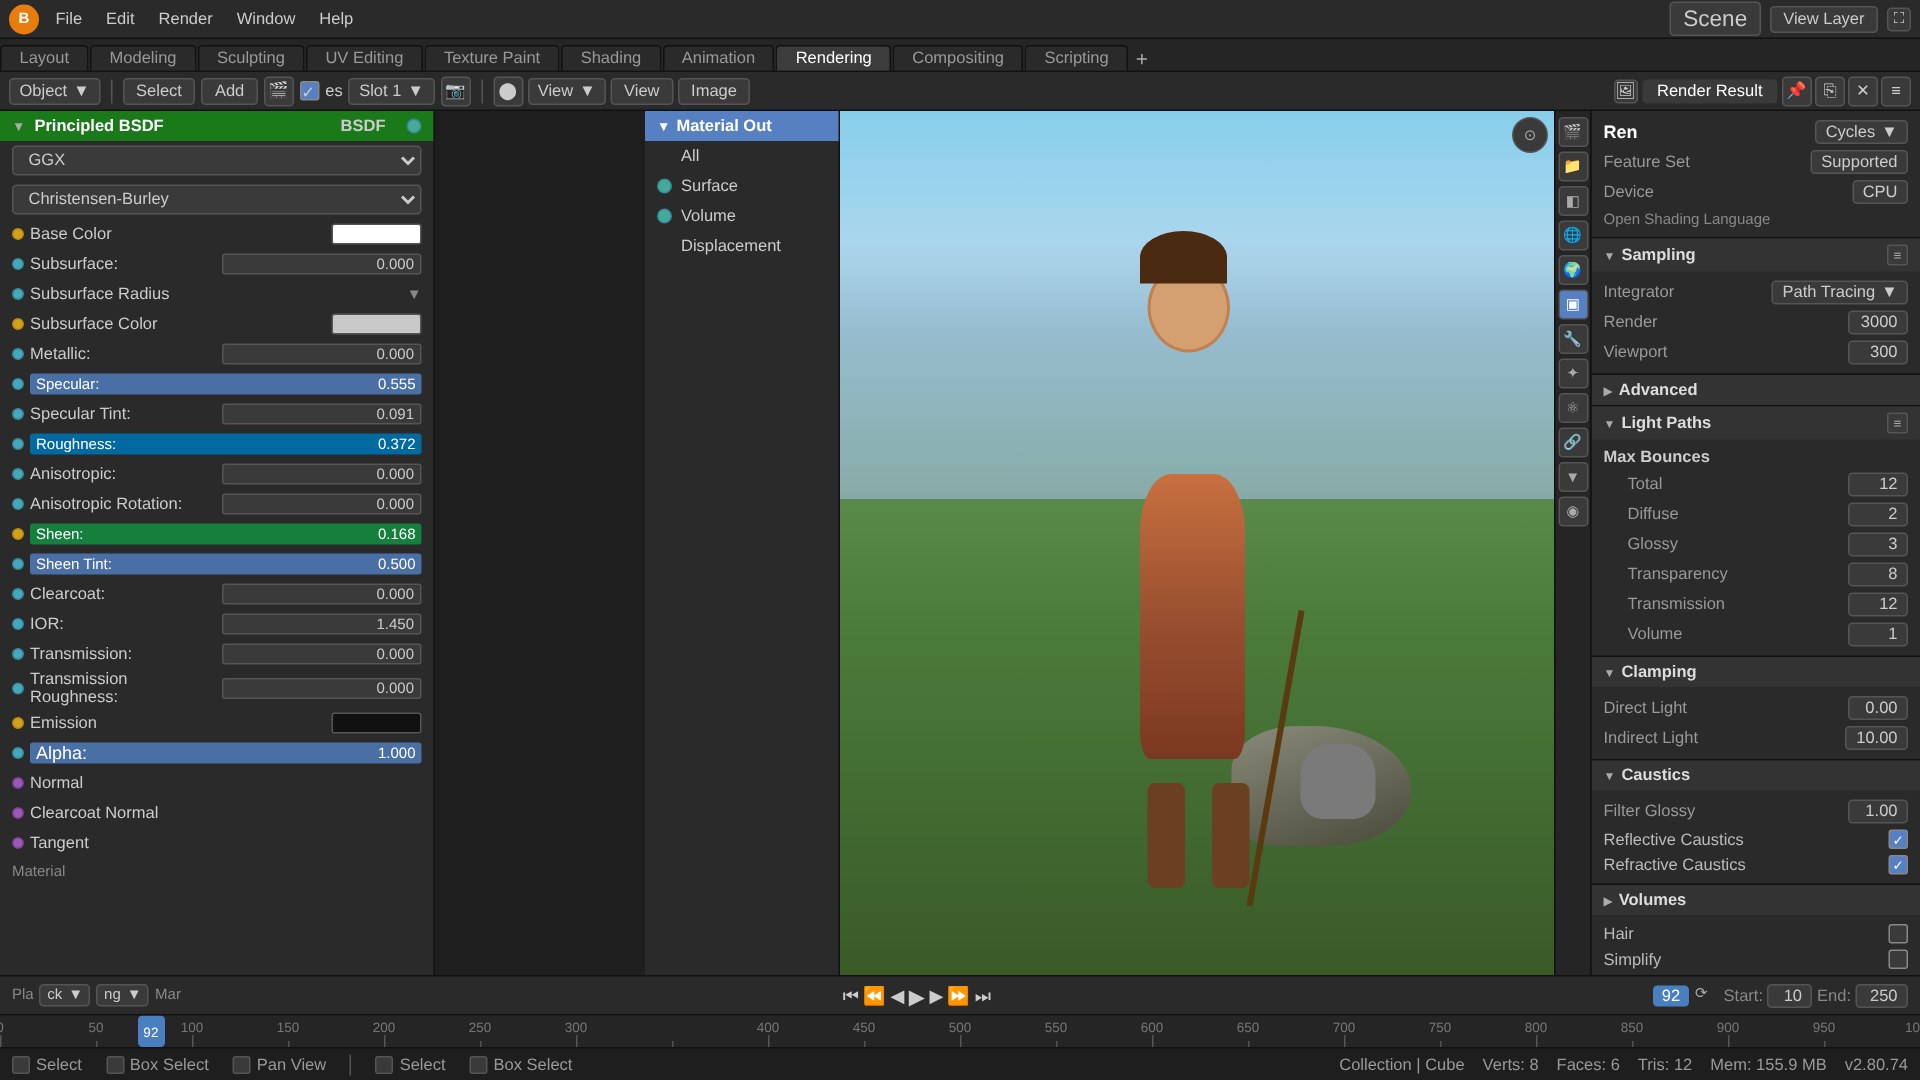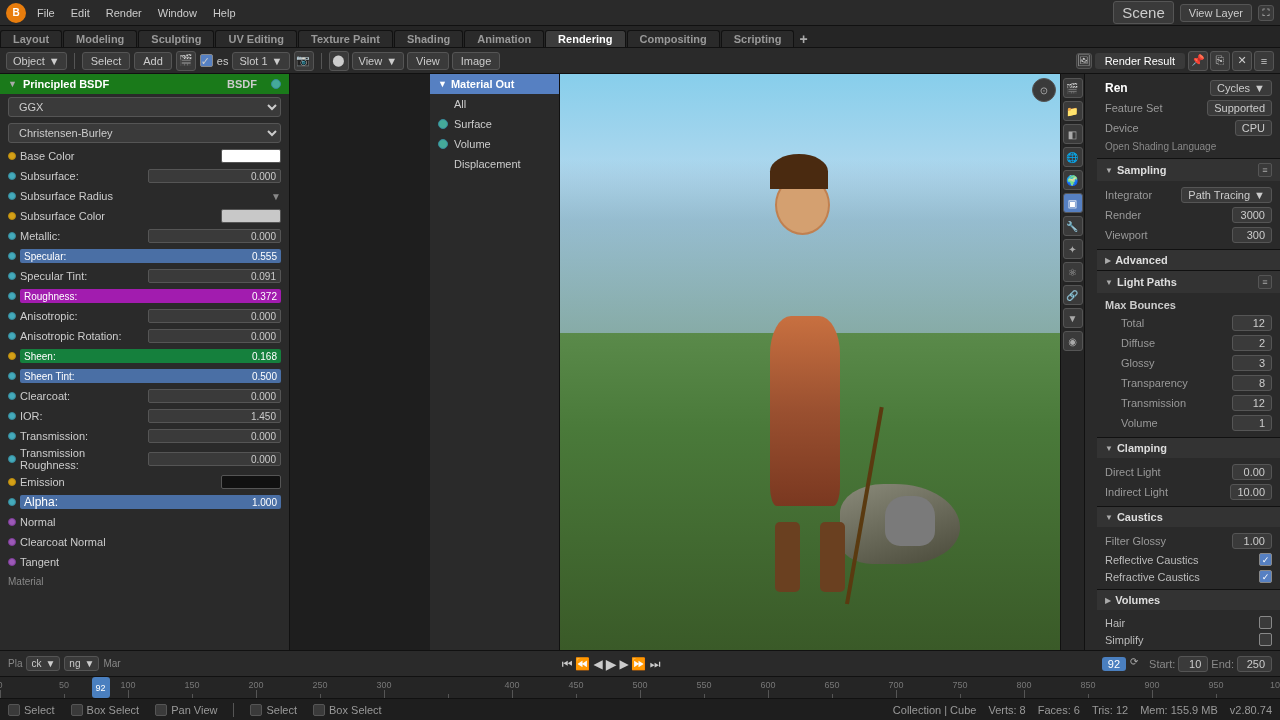--- a/index.html
+++ b/index.html
@@ -42,21 +42,20 @@
       color: #ccc;
     }
 
     
     .workspace-tabs {
       height: 22px;
       background: #252525;
       display: flex;
       align-items: flex-end;
       border-bottom: 1px solid #111;
-      font-weight: bold;
     }
     .ws-tab {
       padding: 2px 12px;
       font-size: 11px;
       color: #999;
       cursor: pointer;
       border-top-left-radius: 3px;
       border-top-right-radius: 3px;
       background: #2a2a2a;
       margin-right: 1px;
@@ -526,21 +525,21 @@
         <div class="prop-row">
           <div class="prop-socket teal"></div>
           <span class="prop-label">Specular Tint:</span>
           <div style="flex:1;background:#3a3a3a;border:1px solid #555;border-radius:2px;height:14px;display:flex;align-items:center;padding:0 4px;">
             <span style="font-size:10px;color:#ccc;margin-left:auto;">0.091</span>
           </div>
         </div>
 
         <div class="prop-row">
           <div class="prop-socket teal"></div>
-          <div style="flex:1;background:#a21caf;border-radius:2px;height:14px;display:flex;align-items:center;padding:0 4px;position:relative;">
+          <div style="flex:1;background:#0369a1;border-radius:2px;height:14px;display:flex;align-items:center;padding:0 4px;position:relative;">
             <span style="font-size:10px;color:#fff;">Roughness:</span>
             <span style="font-size:10px;color:#fff;margin-left:auto;">0.372</span>
           </div>
         </div>
 
         <div class="prop-row">
           <div class="prop-socket teal"></div>
           <span class="prop-label">Anisotropic:</span>
           <div style="flex:1;background:#3a3a3a;border:1px solid #555;border-radius:2px;height:14px;display:flex;align-items:center;padding:0 4px;">
             <span style="font-size:10px;color:#ccc;margin-left:auto;">0.000</span>
@@ -699,21 +698,21 @@
         <div class="r-icon">🌍</div>
         <div class="r-icon active">▣</div>
         <div class="r-icon">🔧</div>
         <div class="r-icon">✦</div>
         <div class="r-icon">⚛</div>
         <div class="r-icon">🔗</div>
         <div class="r-icon">▼</div>
         <div class="r-icon">◉</div>
       </div>
 
-      <div class="right-panel" style="width:196px;padding-left:12px;">
+      <div class="right-panel" style="width:220px;">
 
         <div style="padding:4px 8px;border-bottom:1px solid #111;">
           <div class="rp-row">
             <span style="font-size:12px;font-weight:bold;color:#fff;">Ren</span>
             <div class="rp-dropdown">
               <span>Cycles</span>
               <span>▼</span>
             </div>
           </div>
           <div class="rp-row">

